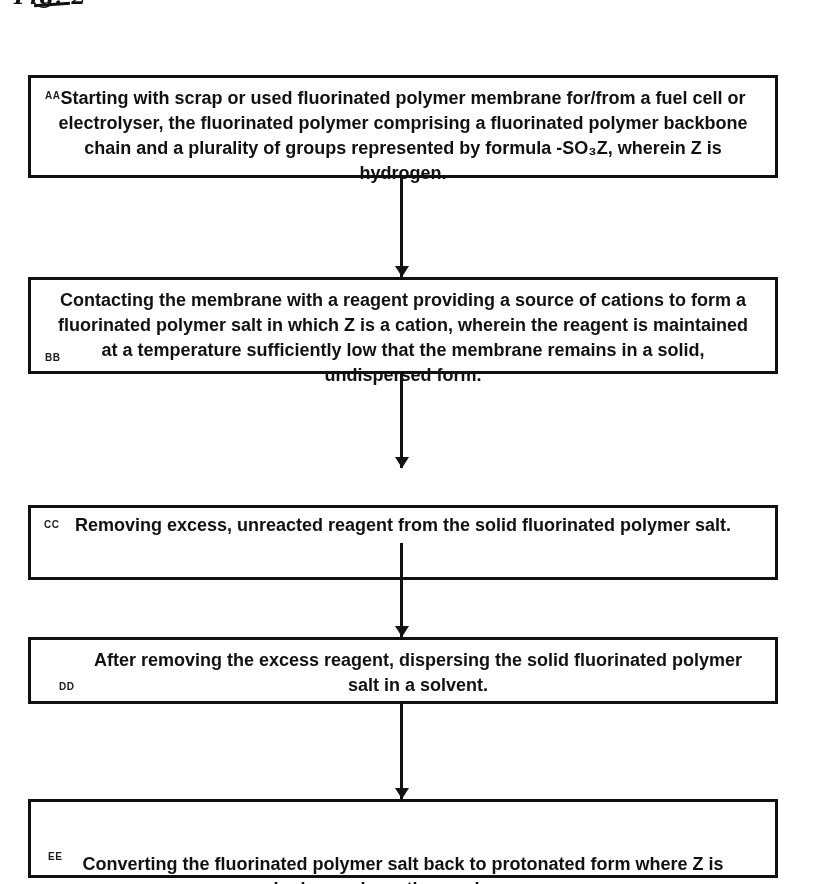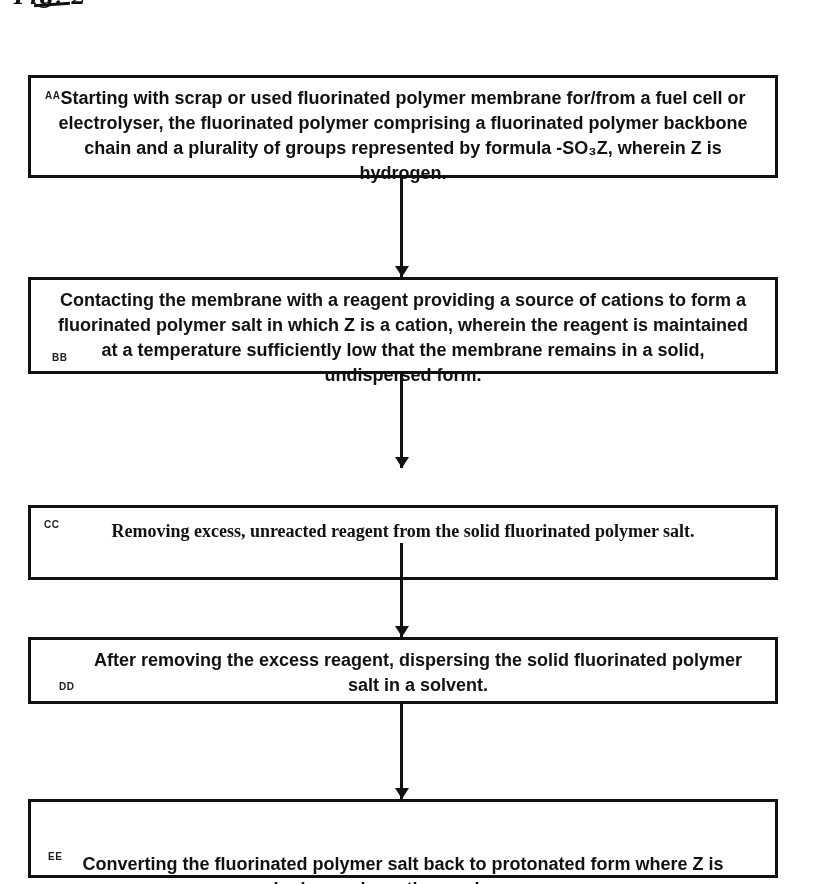--- a/index.html
+++ b/index.html
@@ -61,25 +61,25 @@
     color: #1d1d1d;
     letter-spacing: 0.5px;
   }
   
   .box-aa { top: 75px;  height: 103px; }
   .box-bb { top: 277px; height: 97px;  }
   .box-cc { top: 468px; height: 75px; margin-top: 37px;  }
   .box-dd { top: 637px; height: 67px;  }
   .box-ee { top: 799px; height: 79px;  }
   .box-aa .step-label { top: 12px;   left: 14px; }
-  .box-bb .step-label { bottom: 8px; left: 21px; }
+  .box-bb .step-label { bottom: 8px; left: 14px; }
   .box-cc .step-label { top: 11px;   left: 13px; }
   .box-dd .step-label { bottom: 9px; left: 28px; }
   .box-ee .step-label { bottom: 13px; left: 17px; }
-  .box-cc .box-text { padding-top: 11px; font-family: Liberation Serif, serif; }
+  .box-cc .box-text { padding-top: 5px; }
   .box-ee .box-text { padding-top: 12px; margin-top: 38px; }
   .box-dd .box-text { padding-top: 8px; padding-left: 48px; }
   
   .arrow {
     position: absolute;
     left: 400px;
     width: 2.5px;
     background: var(--ink);
   }
   .arrow::after {

